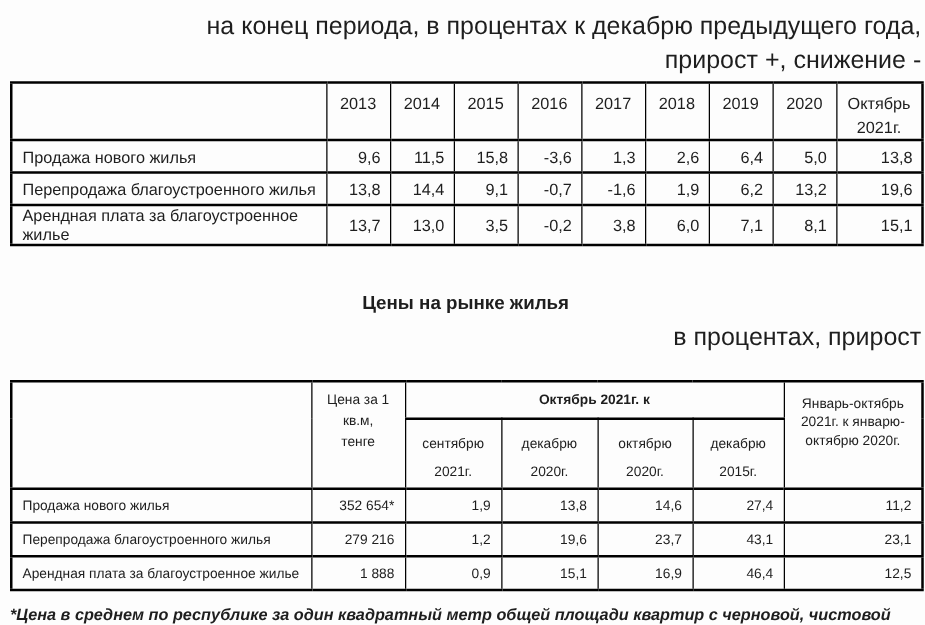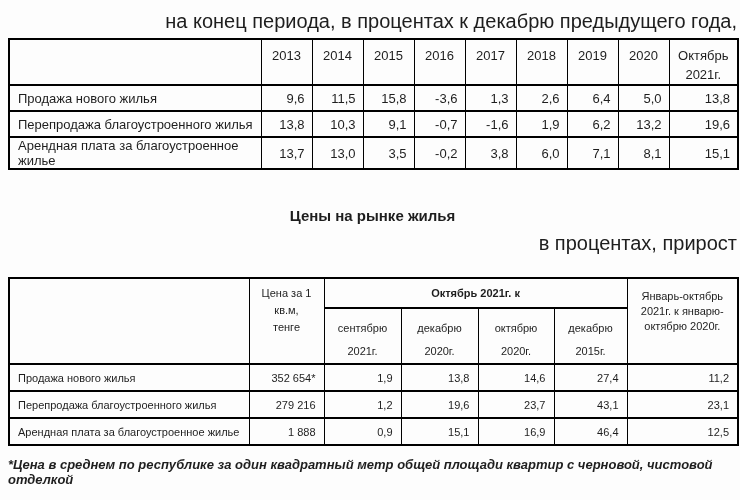--- a/index.html
+++ b/index.html
@@ -62,20 +62,21 @@
     margin-top: 11px; font-size: 13px;
     font-weight: bold; font-style: italic;
   }
 </style>
 </head>
 <body>
 
 <div class="page">
 
   <div class="subtitle sub1">на конец периода, в процентах к декабрю предыдущего года,</div>
+  <div class="subtitle sub2">прирост +, снижение -</div>
 
   <table class="t1">
     <colgroup>
       <col style="width:252px">
       <col style="width:51px">
         <col style="width:51px">
         <col style="width:51px">
         <col style="width:51px">
       <col style="width:51px">
         <col style="width:51px">
@@ -107,21 +108,21 @@
         <td class="num">-3,6</td>
         <td class="num">1,3</td>
         <td class="num">2,6</td>
         <td class="num">6,4</td>
         <td class="num">5,0</td>
         <td class="num">13,8</td>
       </tr>
       <tr>
         <td class="lbl">Перепродажа благоустроенного жилья</td>
         <td class="num">13,8</td>
-        <td class="num">10,3</td>
+        <td class="num">14,4</td>
         <td class="num">9,1</td>
         <td class="num">-0,7</td>
         <td class="num">-1,6</td>
         <td class="num">1,9</td>
         <td class="num">6,2</td>
         <td class="num">13,2</td>
         <td class="num">19,6</td>
       </tr>
       <tr>
         <td class="lbl">Арендная плата за благоустроенное жилье</td>

